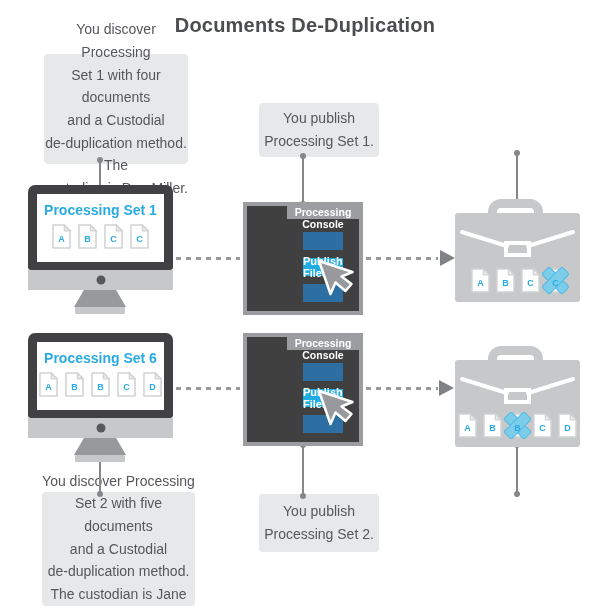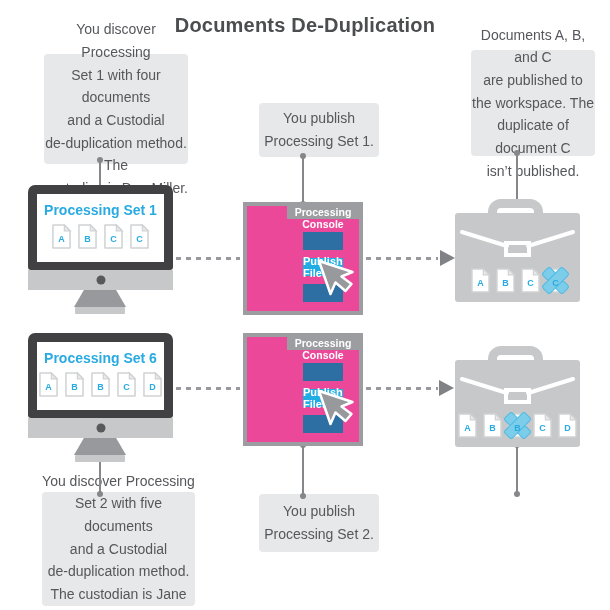--- a/index.html
+++ b/index.html
@@ -53,21 +53,21 @@
   .monitor-chin{position:absolute;left:28px;width:145px;height:20px;background:#c7c8ca;}
   .chin-dot{position:absolute;left:50%;top:50%;transform:translate(-50%,-50%);
     width:9px;height:9px;border-radius:50%;background:#58595b;}
   .monitor-stand{position:absolute;left:74px;width:52px;height:17px;background:#97999c;
     clip-path:polygon(19% 0,81% 0,100% 100%,0 100%);}
   .monitor-base{position:absolute;left:75px;width:50px;height:7px;background:#c7c8ca;border-radius:1px;}
   #m1f{top:185px;} #m1c{top:270px;} #m1s{top:290px;} #m1b{top:307px;}
   #m2f{top:333px;} #m2c{top:418px;} #m2s{top:438px;} #m2b{top:455px;}
 
   
-  .console{position:absolute;left:243px;width:120px;height:113px;background:#ec4899;
+  .console{position:absolute;left:243px;width:120px;height:113px;background:#404040;
     border:4px solid #9b9da0;box-sizing:border-box;padding-left:40px;}
   #pc1{top:202px;} #pc2{top:333px;}
   .console-header{background:#9b9da0;color:#fff;font-size:10.5px;font-weight:bold;
     text-align:center;height:13px;line-height:12px;}
   .console-bars{padding:13px 16px 0;display:flex;flex-direction:column;gap:8px;}
   .cbar{height:18px;background:#2d6fa3;}
   .cbar.publish{background:#1fade4;color:#fff;font-weight:bold;font-size:11px;
     display:flex;align-items:center;justify-content:center;}
   .cursor{position:absolute;width:42px;height:42px;}
   #cur1{left:316px;top:258px;} #cur2{left:316px;top:388px;}
@@ -89,25 +89,20 @@
 
   <div class="diagram-title">Documents De-Duplication</div>
 
   <div class="note" id="n1">You discover Processing
 Set 1 with four documents
 and a Custodial
 de-duplication method. The
 custodian is Dan Miller.</div>
   <div class="note" id="n2">You publish
 Processing Set 1.</div>
-  <div class="note" id="n3">Documents A, B, and C
-are published to
-the workspace. The
-duplicate of document C
-isn’t published.</div>
   <div class="note" id="n4">You discover Processing
 Set 2 with five documents
 and a Custodial
 de-duplication method.
 The custodian is Jane Smith.</div>
   <div class="note" id="n5">You publish
 Processing Set 2.</div>
 
   <div class="connector" id="c1"></div>
   <div class="connector" id="c2"></div>

